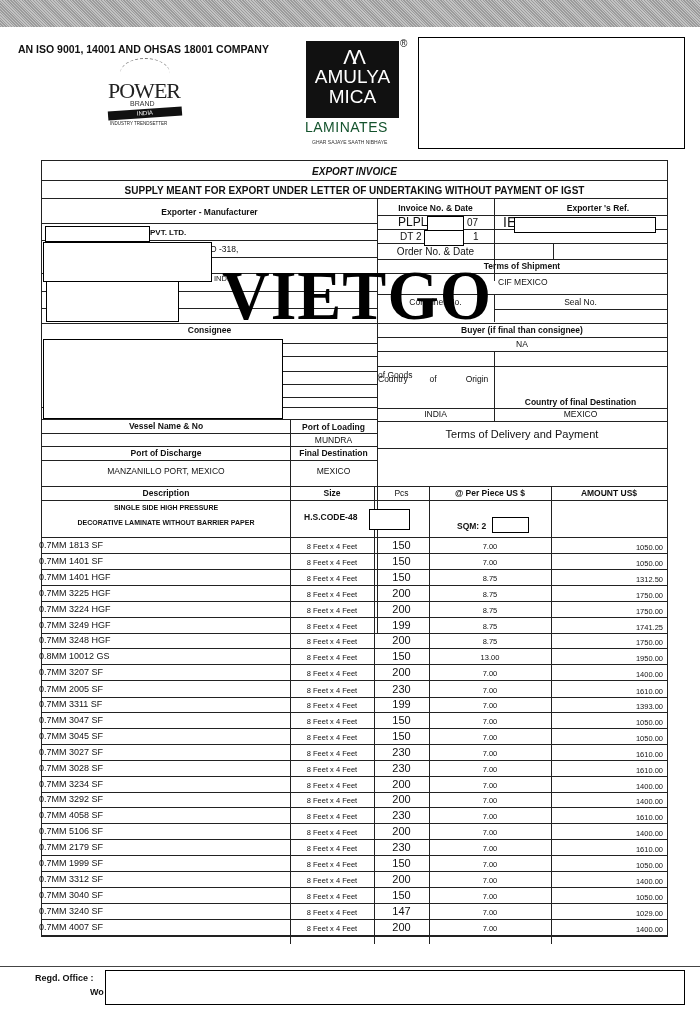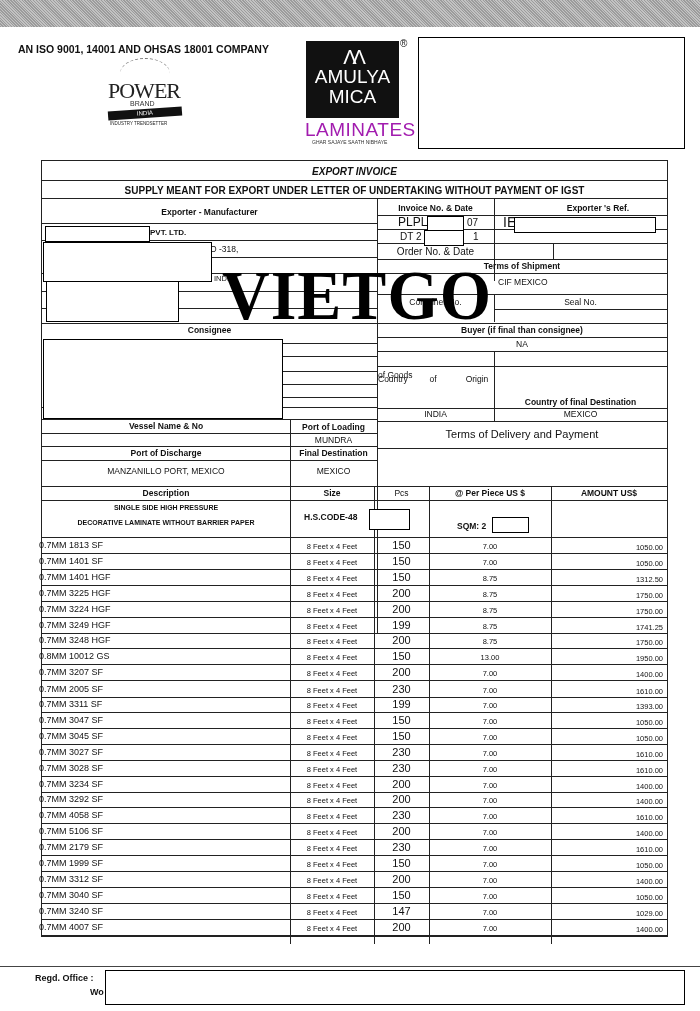--- a/index.html
+++ b/index.html
@@ -11,21 +11,21 @@
   .power .pw { position:absolute; left:8px; top:20px; font-family:"Liberation Serif", serif; font-size:22px; letter-spacing:-1px; color:#222; }
   .power .br { position:absolute; left:30px; top:42px; font-size:7px; color:#333; }
   .power .ribbon { position:absolute; left:8px; top:51px; width:74px; height:9px; background:#111; color:#fff; font-size:6px; text-align:center; line-height:9px; transform:rotate(-4deg);}
   .power .tag { position:absolute; left:10px; top:63px; font-size:4.5px; color:#222; }
   .power .rays { position:absolute; left:20px; top:0; width:50px; height:30px; border-top:1px dashed #777; border-radius:50% 50% 0 0;}
   .logo { left:306px; top:41px; width:93px; height:77px; background:#111; color:#fff; text-align:center; }
   .logo .mark { margin-top:6px; height:20px; font-size:20px; line-height:20px; letter-spacing:-4px; }
   .logo .t1 { font-size:19px; line-height:20px; }
   .logo .t2 { font-size:19px; line-height:20px; }
   .reg { left:400px; top:38px; font-size:10px; }
-  .lam { left:305px; top:119px; font-size:19px; color:#a21caf; letter-spacing:.5px; }
+  .lam { left:305px; top:119px; font-size:14px; color:#14532d; letter-spacing:.5px; }
   .tagline { left:312px; top:139px; font-size:5px; color:#333; }
   .redact { position:absolute; background:#fff; border:1px solid #000; }
   .invoice { position:absolute; left:41px; top:160px; width:625px; border:1px solid #222; }
   .row { position:absolute; border-bottom:1px solid #222; box-sizing:border-box; }
   .cell { position:absolute; box-sizing:border-box; font-size:8.5px; display:flex; align-items:center; justify-content:center; text-align:center; }
   .vl { position:absolute; border-left:1px solid #222; }
   .hl { position:absolute; border-top:1px solid #222; }
   .b { font-weight:bold; }
   .watermark { position:absolute; left:222px; top:266px; font-family:"Liberation Serif", serif; font-weight:bold; font-size:66px; letter-spacing:1px; color:#000; line-height:60px; transform:scaleY(1.05); }
   .items .r { position:absolute; left:0; width:625px; height:16px; border-bottom:1px solid #222; box-sizing:border-box; }

